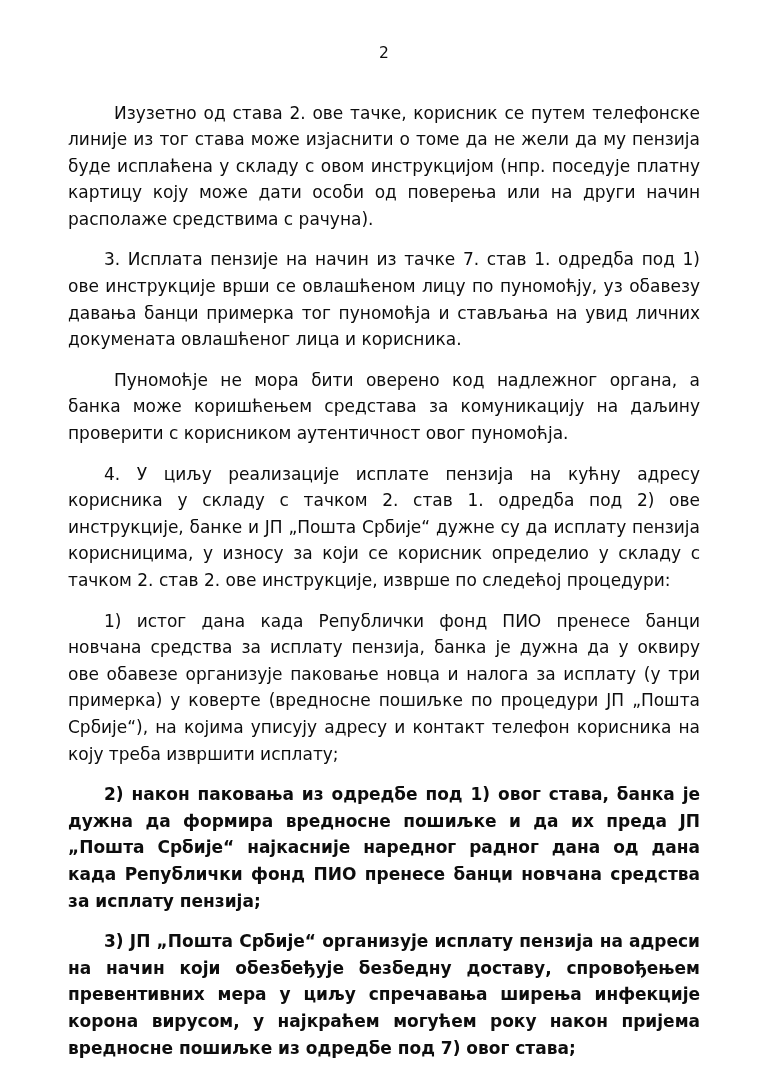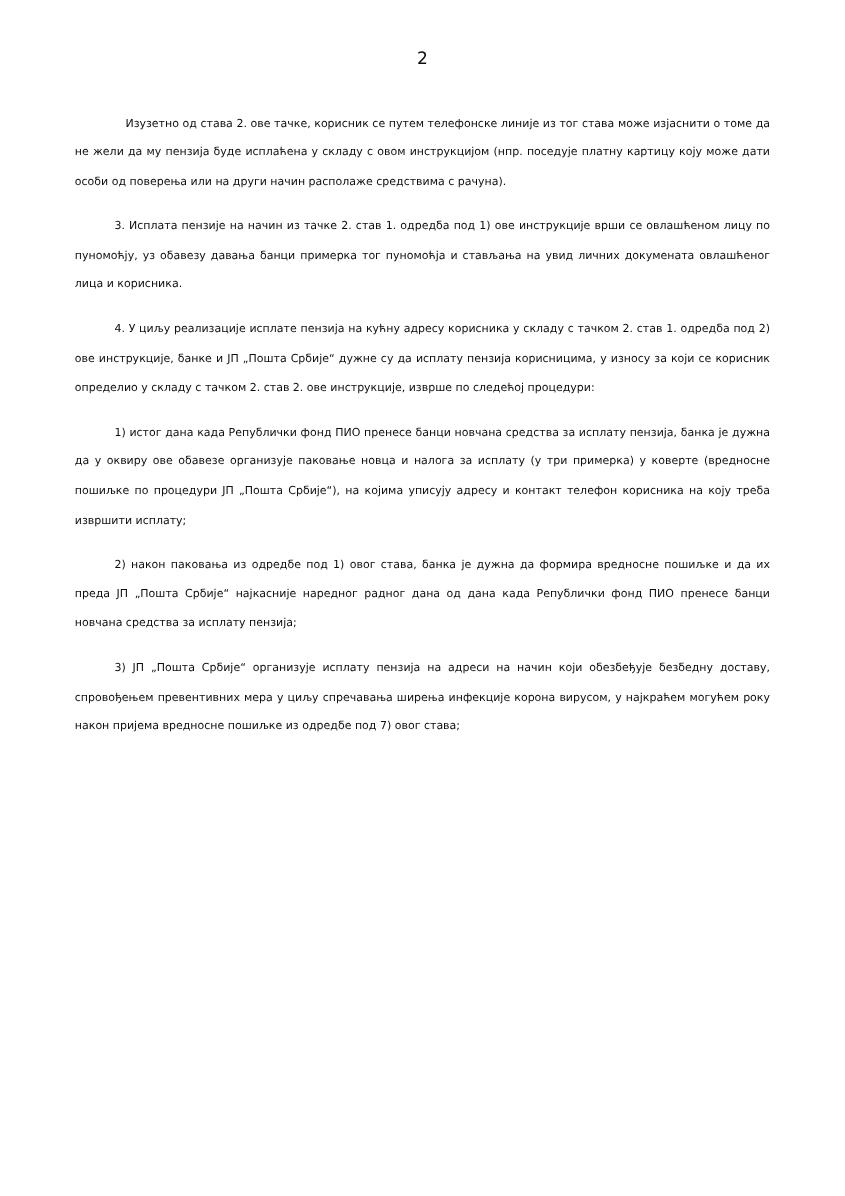--- a/index.html
+++ b/index.html
@@ -26,48 +26,50 @@
     font-size: 15.5px;
     line-height: 1;
     margin: 10px 0 0 0;
     letter-spacing: 0;
   }
   .body-text {
     margin-top: 38px;
   }
   p.para {
     margin: 0 0 0 0;
-    font-size: 10px;
+    font-size: 17px;
     line-height: 26.6px;
     text-align: justify;
     text-justify: inter-word;
     text-indent: 46px;
     hyphens: none;
   }
   p.para + p.para {
     margin-top: 14px;
   }
   p.tight {
     margin-top: 0;
+    font-weight: bold;
   }
   p.para.sub {
     text-indent: 36px;
   }
   
 </style>
 </head>
 <body>
 
 <div class="page">
 
   <div class="page-number">2</div>
 
   <div class="body-text">
     <p class="para">Изузетно од става 2. ове тачке, корисник се путем телефонске линије из тог става може изјаснити о томе да не жели да му пензија буде исплаћена у складу с овом инструкцијом (нпр. поседује платну картицу коју може дати особи од поверења или на други начин располаже средствима с рачуна).</p>
-    <p class="para sub">3.  Исплата пензије на начин из тачке 2. став 1. одредба под 1) ове инструкције врши се овлашћеном лицу по пуномоћју, уз обавезу давања банци примерка тог пуномоћја и стављања на увид личних докумената овлашћеног лица и корисника.</p>
+    <p class="para sub">3.  Исплата пензије на начин из тачке 7. став 1. одредба под 1) ове инструкције врши се овлашћеном лицу по пуномоћју, уз обавезу давања банци примерка тог пуномоћја и стављања на увид личних докумената овлашћеног лица и корисника.</p>
+    <p class="para">Пуномоћје не мора бити оверено код надлежног органа, а банка може коришћењем средстава за комуникацију на даљину проверити с корисником аутентичност овог пуномоћја.</p>
     <p class="para sub">4.  У циљу реализације исплате пензија на кућну адресу корисника у складу с тачком 2. став 1. одредба под 2) ове инструкције, банке и ЈП „Пошта Србије“ дужне су да исплату пензија корисницима, у износу за који се корисник определио у складу с тачком 2. став 2. ове инструкције, изврше по следећој процедури:</p>
     <p class="para sub">1)  истог дана када Републички фонд ПИО пренесе банци новчана средства за исплату пензија, банка је дужна да у оквиру ове обавезе организује паковање новца и налога за исплату (у три   примерка) у коверте (вредносне пошиљке по процедури ЈП „Пошта Србије“), на којима уписују адресу и контакт телефон корисника на коју треба извршити исплату;</p>
     <p class="para sub tight">2)  након паковања из одредбе под 1) овог става, банка је дужна да формира вредносне пошиљке и да их преда ЈП „Пошта Србије“ најкасније наредног радног дана од дана када Републички фонд ПИО пренесе банци новчана средства за исплату пензија;</p>
     <p class="para sub tight">3)  ЈП „Пошта Србије“ организује исплату пензија на адреси на начин који обезбеђује безбедну доставу, спровођењем превентивних мера у циљу спречавања ширења инфекције корона вирусом, у најкраћем могућем року након пријема вредносне пошиљке из одредбе под 7) овог става;</p>
 
   </div>
 
 </div>
 
 </body></html>

